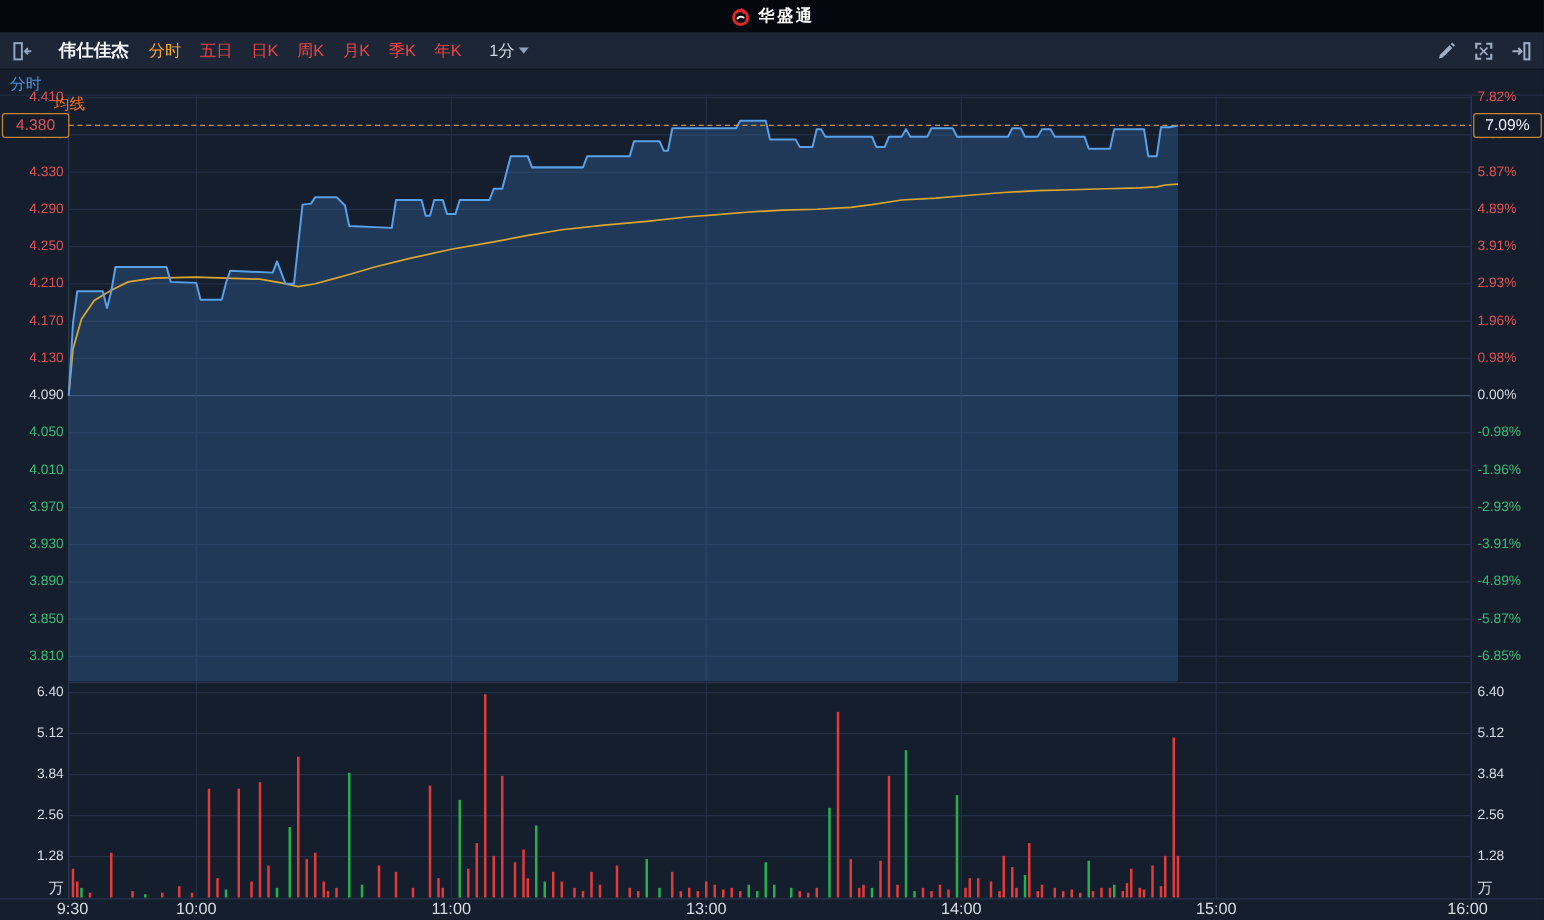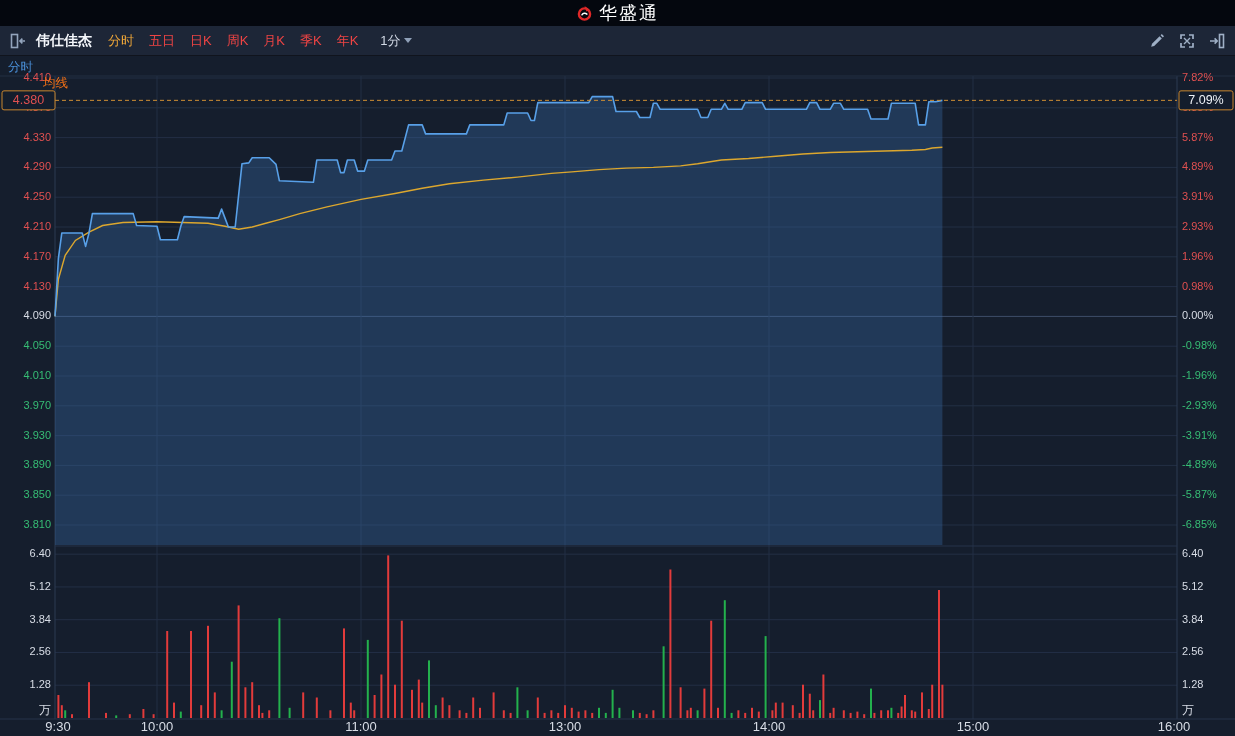--- a/index.html
+++ b/index.html
@@ -5,27 +5,27 @@
   html,body{margin:0;padding:0}
   body{
     width:1235px;height:736px;position:relative;overflow:hidden;
     background:#151e2d;color:#d8dde6;
     font-family:"Liberation Sans",sans-serif;
   }
   .topbar{
     position:absolute;top:0;left:0;width:1235px;height:26px;background:#04070e;
     display:flex;align-items:center;justify-content:center;gap:6px;z-index:10;
   }
-  .brand{color:#ffffff;font-weight:normal;font-size:18px;letter-spacing:2px}
+  .brand{color:#ffffff;font-weight:bold;font-size:13px;letter-spacing:2px}
   .toolbar{
     position:absolute;top:26px;left:0;width:1235px;height:30px;background:#1d2637;
     border-bottom:1px solid #10141d;display:flex;align-items:center;
     padding:0 10px;box-sizing:border-box;z-index:10;
   }
-  .stock{font-weight:bold;color:#f4f7fb;font-size:14px;margin:0 16px 0 10px;white-space:nowrap}
+  .stock{font-weight:bold;color:#f4f7fb;font-size:14px;margin:0 16px 0 21px;white-space:nowrap}
   .tabs{display:flex;gap:15px;font-size:13px}
   .tab{color:#ef4444;cursor:pointer;white-space:nowrap}
   .tab.active{color:#f0a738}
   .dropdown{margin-left:22px;font-size:13px;color:#d2d9e5;display:flex;align-items:center;gap:3px;cursor:pointer}
   .caret{width:0;height:0;border-left:4px solid transparent;border-right:4px solid transparent;border-top:5px solid #8fa0b8}
   .tool-icons{margin-left:auto;display:flex;gap:14px;align-items:center}
   .tool-icons svg{display:block;cursor:pointer}
   .legend{position:absolute;top:59px;left:8px;display:flex;gap:10px;font-size:12.5px;z-index:5}
   .legend span{cursor:pointer}
   #chart{position:absolute;top:0;left:0;z-index:1}

